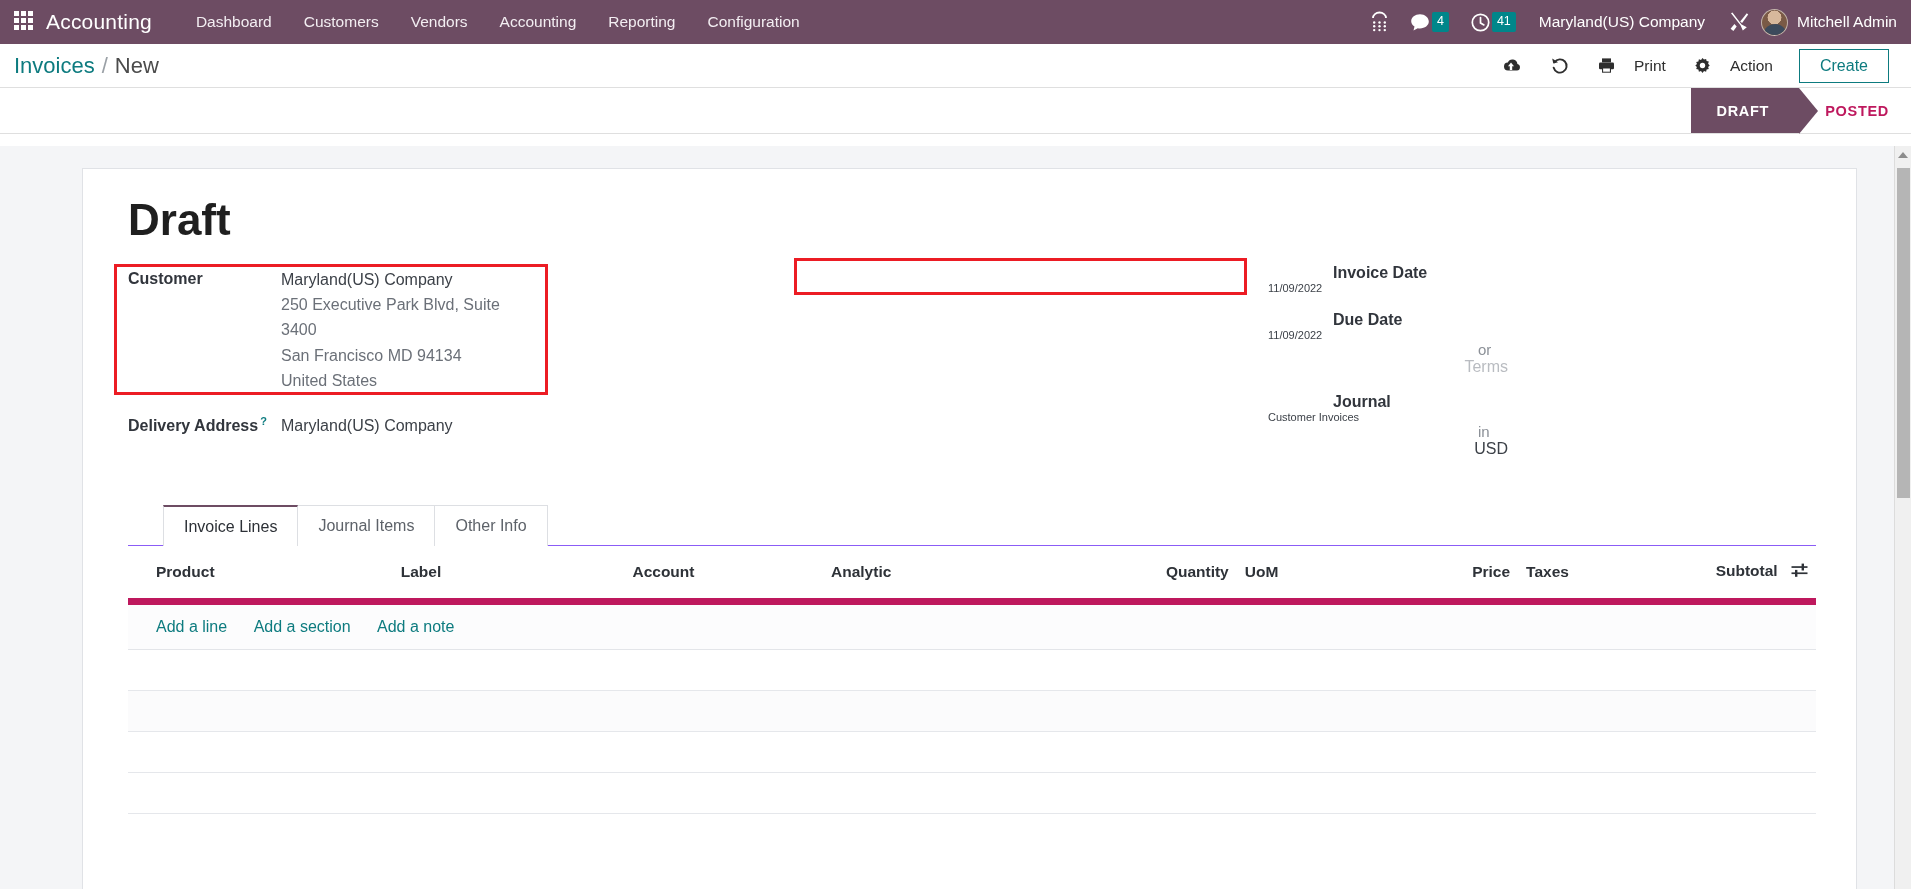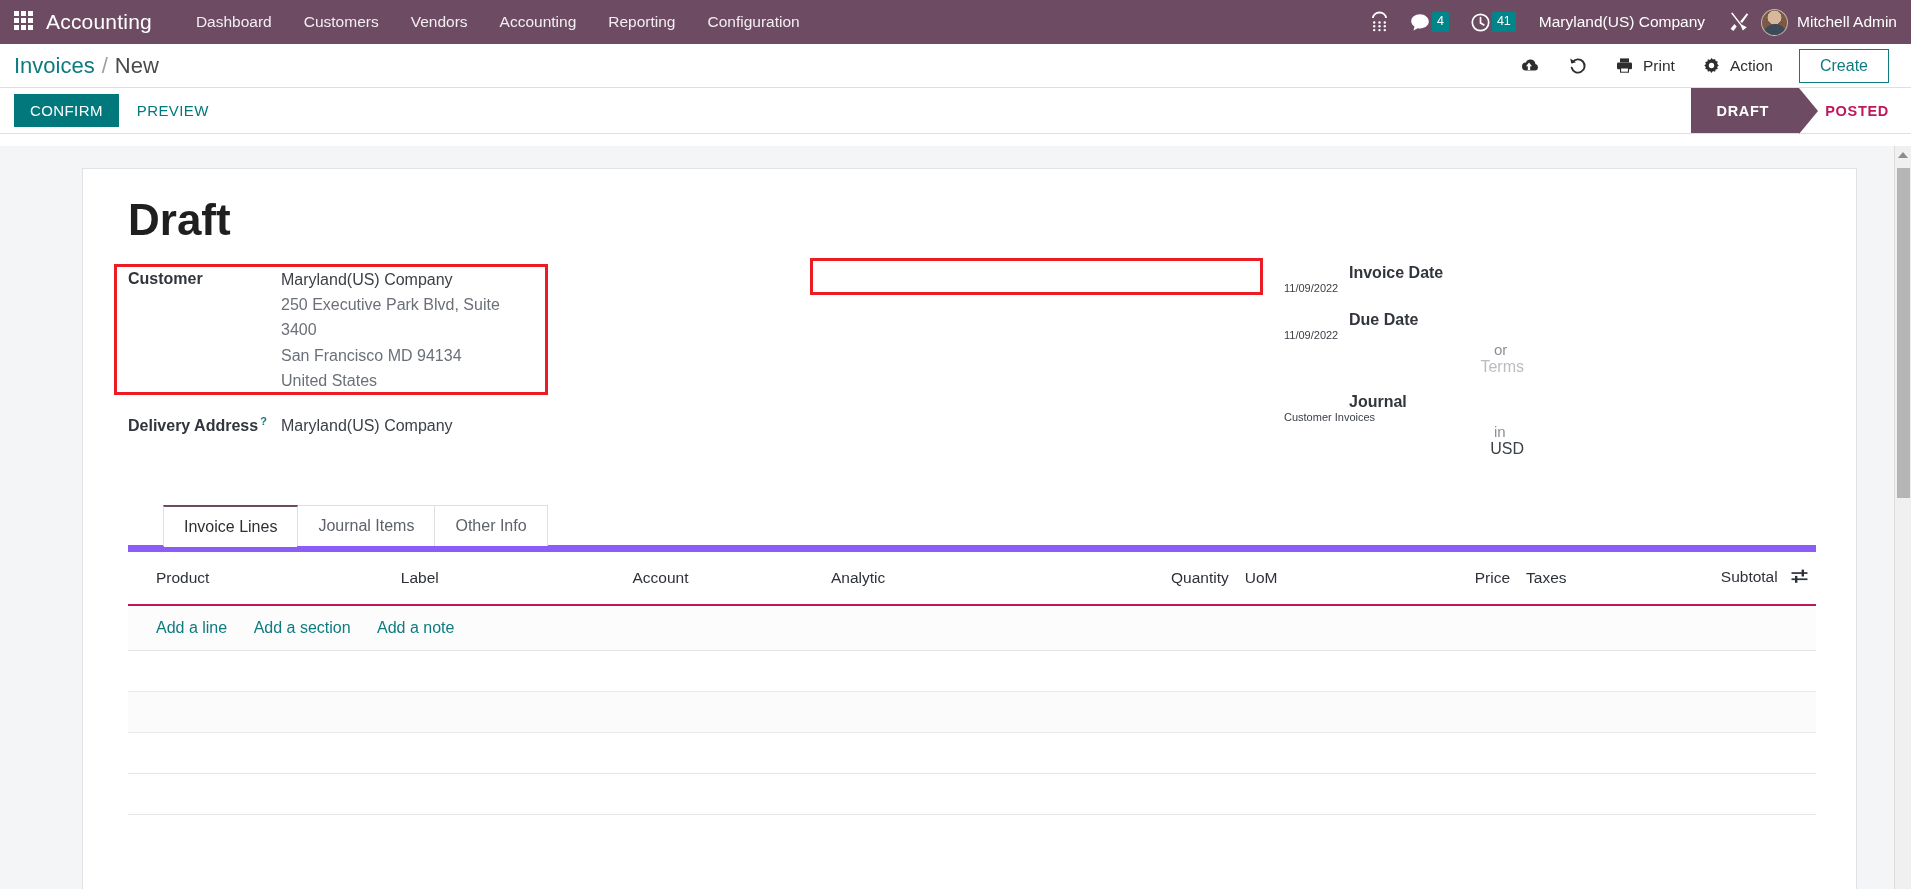--- a/index.html
+++ b/index.html
@@ -109,21 +109,21 @@
   #breadcrumb .bc-current { color: #4b4b4b; }
 
   .cp-right { margin-left: auto; display: flex; align-items: center; gap: 0; }
   .cp-icon-btn {
     padding: 6px 14px;
     cursor: pointer;
     display: flex; align-items: center;
     color: #2e2e2e;
   }
   .cp-text-btn {
-    display: flex; align-items: center; gap: 10px;
+    display: flex; align-items: center; gap: 19px;
     font-size: 15.5px;
     padding: 6px 14px;
     cursor: pointer;
     color: #2e2e2e;
   }
   #create-button {
     margin-left: 12px;
     border: 1px solid #0d7b7f;
     color: #0d7b7f;
     background: #fff;
@@ -214,21 +214,21 @@
     margin-bottom: 4px;
   }
   .sheet-title {
     font-size: 44px;
     font-weight: 700;
     color: #1f1f1f;
     line-height: 1.12;
     margin-bottom: 20px;
   }
 
-  .form-cols { display: flex; gap: 16px; }
+  .form-cols { display: flex; gap: 0; }
   .col-left  { width: 640px; position: relative; }
   .col-right { width: 700px; position: relative; margin-left: 40px; }
 
   .field-row { display: flex; align-items: flex-start; margin-bottom: 4px; }
   .f-label {
     font-size: 16px;
     font-weight: 700;
     color: #31353c;
     width: 153px;
     flex: none;
@@ -268,21 +268,21 @@
   }
   .r-value { font-size: 11px; color: #3c4148; width: 240px; }
   .r-conn { font-size: 15px; color: #8b9097; width: 30px; }
   .r-extra { font-size: 16px; color: #3c4148; }
   .r-extra.placeholder { color: #b9bcc1; }
 
   
   #notebook { margin-top: 30px; }
   .tabs {
     display: flex;
-    border-bottom: 7px solid #8b5cf6;
+    border-bottom: 1px solid #8b5cf6;
     padding-left: 35px;
   }
   .tab {
     font-size: 16px;
     padding: 11px 20px 10px;
     color: #5d6269;
     border: 1px solid #dddfe3;
     border-bottom: none;
     background: #fff;
     margin-bottom: -1px;
@@ -299,24 +299,24 @@
     content: "";
     position: absolute;
     left: 0; right: 0; bottom: -1px; height: 1px;
     background: #ffffff;
   }
 
   
   #lines-table { width: 100%; border-collapse: collapse; table-layout: fixed; }
   #lines-table thead th {
     font-size: 15.5px;
-    font-weight: 400;
+    font-weight: 700;
     color: #2e3238;
     padding: 16px 8px;
-    border-bottom: 2px solid #be185d;
+    border-bottom: 7px solid #be185d;
     text-align: left;
     white-space: nowrap;
   }
   #lines-table th.num { text-align: right; }
   .col-product  { width: 16%; padding-left: 28px !important; }
   .col-label    { width: 14%; }
   .col-account  { width: 12%; }
   .col-analytic { width: 16%; }
   .col-quantity { width: 9%; }
   .col-uom      { width: 8%; }
@@ -479,24 +479,20 @@
         <path d="M8.5 1 l1.5 1.6 2.1-.7.5 2.2 2.2.5-.7 2.1L15.7 8.5l-1.6 1.5.7 2.1-2.2.5-.5 2.2-2.1-.7L8.5 16 7 14.1l-2.1.7-.5-2.2-2.2-.5.7-2.1L1.3 8.5 3 7 2.2 4.9l2.2-.5.5-2.2 2.1.7z" fill="#2e2e2e"></path>
         <circle cx="8.5" cy="8.5" r="2.7" fill="#ffffff"></circle>
       </svg>
       <span>Action</span>
     </div>
     <button id="create-button">Create</button>
   </div>
 </div>
 
 <div id="statusbar">
-  <div class="sb-left">
-    <button id="confirm-button">CONFIRM</button>
-    <button id="preview-button">PREVIEW</button>
-  </div>
   <div class="sb-right">
     <div class="stage active">DRAFT</div>
     <div class="stage">POSTED</div>
   </div>
 </div>
 
 <div id="content-area">
   <div id="sheet">
 
     <div class="sheet-title">Draft</div>

